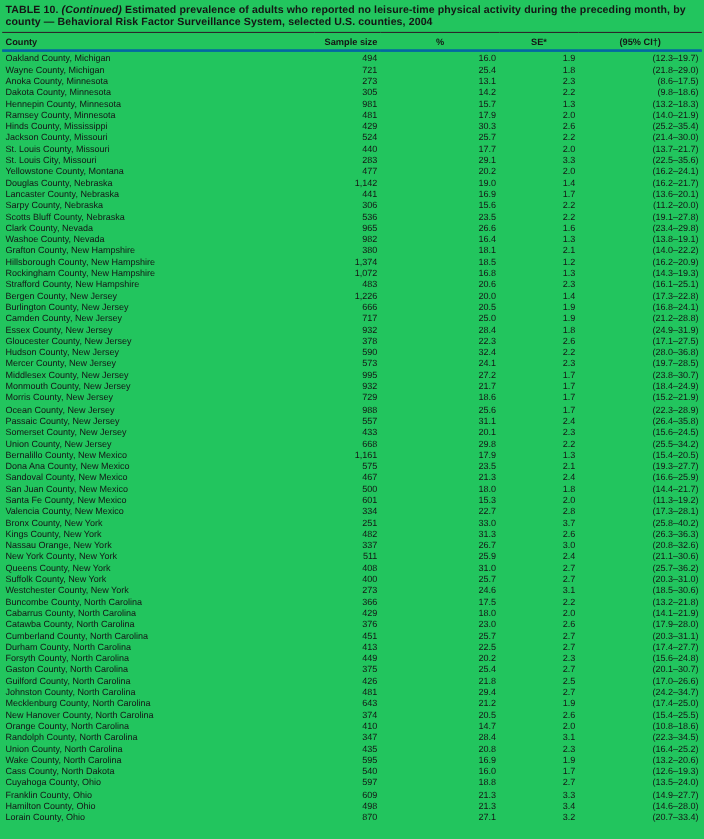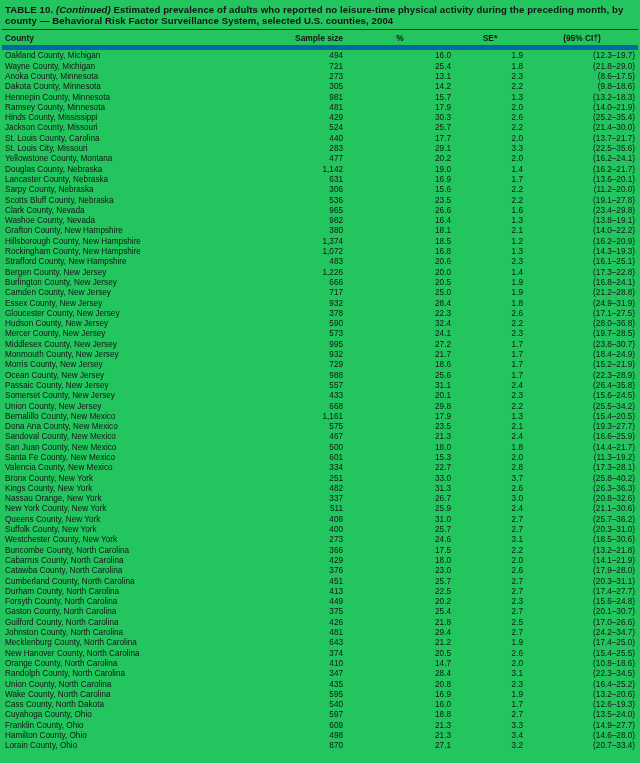--- a/index.html
+++ b/index.html
@@ -16,21 +16,21 @@
   .title .continued { font-style:italic; }
   table.prev-table {
     width:636px; border-collapse:collapse; table-layout:fixed;
   }
   col.c-county { width:284px; }
   col.c-n      { width:60px; }
   col.c-pct    { width:108px; }
   col.c-se     { width:72px; }
   col.c-ci     { width:112px; }
   thead th {
-    border-top:1px solid #2a2a2a; border-bottom:5px solid #0369a1;
+    border-top:1px solid #2a2a2a; border-bottom:2px solid #0369a1;
     font-size:8.4px; font-weight:bold; padding:2.5px 3px;
     white-space:nowrap; overflow:hidden;
   }
   thead th.h-county { text-align:left; }
   thead th.h-n   { text-align:right; }
   thead th.h-pct { text-align:center; }
   thead th.h-se  { text-align:center; }
   thead th.h-ci  { text-align:center; }
   tbody td {
     font-size:8.2px; line-height:10.3px; height:10.3px;
@@ -117,21 +117,21 @@
           <td class="td-num">(25.2–35.4)</td>
         </tr>
         <tr>
           <td class="td-county">Jackson County, Missouri</td>
           <td class="td-num">524</td>
           <td class="td-num">25.7</td>
           <td class="td-num">2.2</td>
           <td class="td-num">(21.4–30.0)</td>
         </tr>
         <tr>
-          <td class="td-county">St. Louis County, Carolina</td>
+          <td class="td-county">St. Louis County, Missouri</td>
           <td class="td-num">440</td>
           <td class="td-num">17.7</td>
           <td class="td-num">2.0</td>
           <td class="td-num">(13.7–21.7)</td>
         </tr>
         <tr>
           <td class="td-county">St. Louis City, Missouri</td>
           <td class="td-num">283</td>
           <td class="td-num">29.1</td>
           <td class="td-num">3.3</td>
@@ -146,21 +146,21 @@
         </tr>
         <tr>
           <td class="td-county">Douglas County, Nebraska</td>
           <td class="td-num">1,142</td>
           <td class="td-num">19.0</td>
           <td class="td-num">1.4</td>
           <td class="td-num">(16.2–21.7)</td>
         </tr>
         <tr>
           <td class="td-county">Lancaster County, Nebraska</td>
-          <td class="td-num">631</td>
+          <td class="td-num">441</td>
           <td class="td-num">16.9</td>
           <td class="td-num">1.7</td>
           <td class="td-num">(13.6–20.1)</td>
         </tr>
         <tr>
           <td class="td-county">Sarpy County, Nebraska</td>
           <td class="td-num">306</td>
           <td class="td-num">15.6</td>
           <td class="td-num">2.2</td>
           <td class="td-num">(11.2–20.0)</td>

